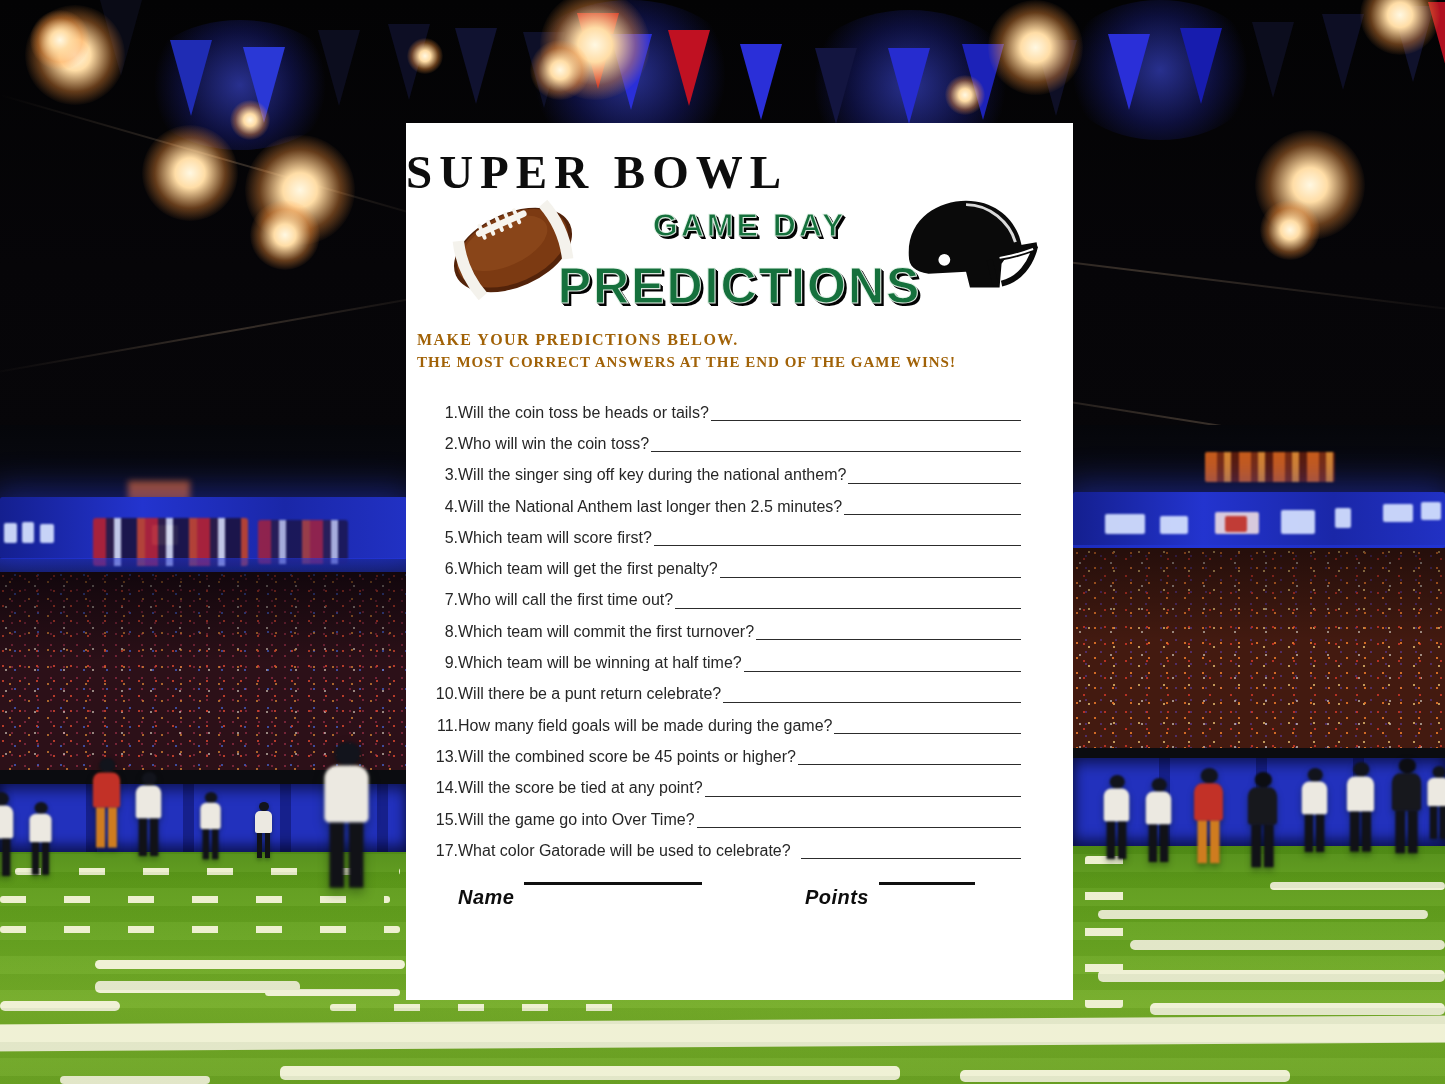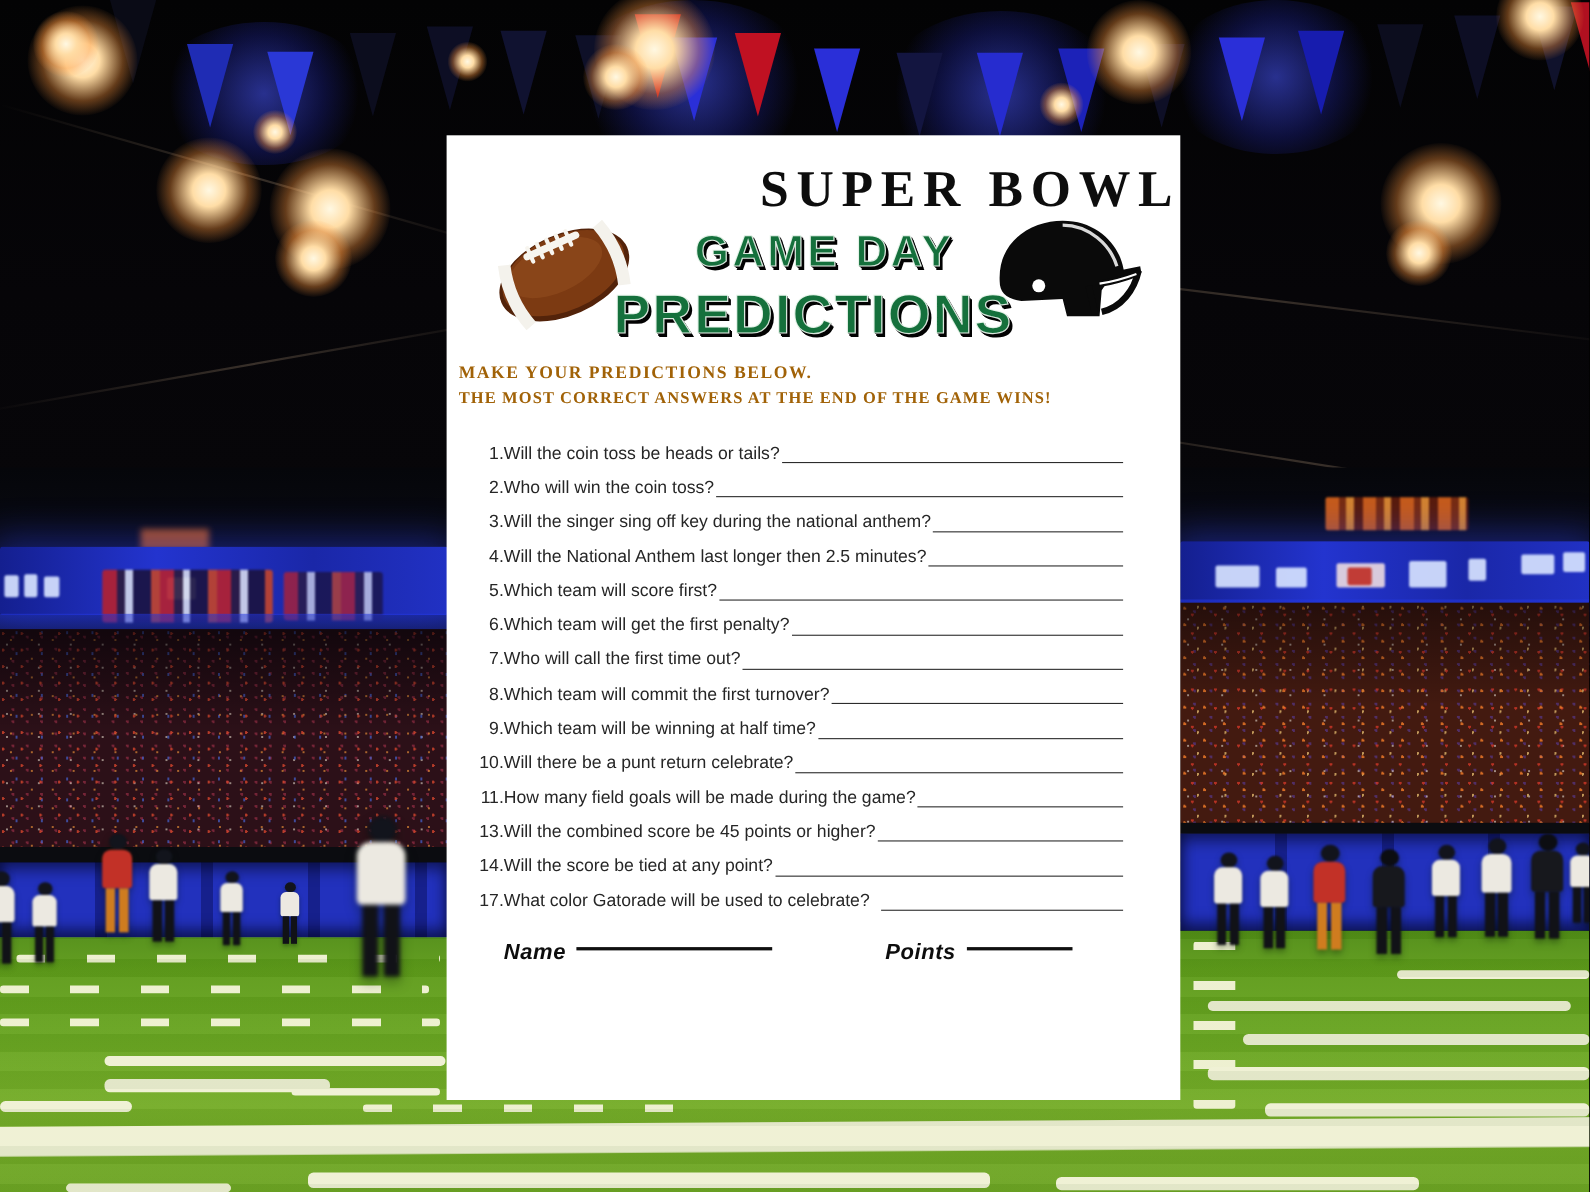--- a/index.html
+++ b/index.html
@@ -72,42 +72,42 @@
   .p-legs{width:13px;height:25px;margin:0 auto;
       background:linear-gradient(90deg,#111217 42%,rgba(0,0,0,0) 42% 58%,#111217 58%);}
   .v-red .p-torso{background:#c23127;}
   .v-red .p-legs{background:linear-gradient(90deg,#cf7c1f 42%,rgba(0,0,0,0) 42% 58%,#cf7c1f 58%);}
   .v-dark .p-torso{background:#17181d;}
   .v-dark .p-helmet{background:#0c0d12;}
 
   
   .card{position:absolute;left:406px;top:123px;width:667px;height:877px;background:#ffffff;
         color:#111;}
-  .card-title{margin:24px 0 0;text-align:right;font-family:"Liberation Serif",serif;
+  .card-title{margin:24px 0 0;text-align:left;font-family:"Liberation Serif",serif;
         font-weight:900;font-size:47px;line-height:50px;letter-spacing:7px;color:#0d0d0d;}
   .header-row{position:relative;height:118px;margin-top:4px;}
   .headline{position:absolute;left:0;right:0;text-align:center;font-weight:800;
         letter-spacing:3px;color:#15703c;
         -webkit-text-stroke:1.1px rgba(240,250,242,.9);
         text-shadow:3px 3px 0 #020202,2px 2px 0 #020202,1px 1px 0 #020202;}
-  .headline.l1{top:6px;font-size:40px;padding-left:20px;}
+  .headline.l1{top:6px;font-size:32px;padding-left:20px;}
   .headline.l2{top:56px;font-size:50px;letter-spacing:2px;}
   .icon-ball{position:absolute;left:36px;top:-16px;width:142px;height:130px;}
   .icon-helmet{position:absolute;right:30px;top:-14px;width:148px;height:126px;}
   .instructions{margin-top:10px;text-align:left;font-family:"Liberation Serif",serif;
         font-weight:700;color:#a16207;margin-left:11px;}
   .instructions .i1{font-size:16px;letter-spacing:1.4px;line-height:22px;}
   .instructions .i2{font-size:15px;letter-spacing:1px;line-height:22px;}
   .questions{margin:24px 52px 0 14px;}
   .q-row{display:flex;align-items:center;height:31.3px;font-size:16px;color:#262626;}
   .q-num{flex:none;width:38px;text-align:right;white-space:pre;}
   .q-text{flex:none;white-space:pre;}
   .q-blank{flex:1;height:0;border-bottom:1.8px solid #2c2c2c;transform:translateY(8px);
         margin-left:2px;min-width:30px;}
-  .footer{display:flex;align-items:center;margin:20px 98px 0 52px;}
+  .footer{display:flex;align-items:flex-start;margin:20px 98px 0 52px;}
   .f-label{font-style:italic;font-weight:700;font-size:20px;letter-spacing:.5px;color:#0d0d0d;}
   .f-blank{border-bottom:3px solid #101010;transform:translateY(-4px);margin-left:10px;}
   .f-blank.name{width:178px;}
   .f-blank.points{width:96px;}
   .f-spacer{flex:1;}
 </style>
 </head>
 <body>
 
 <div class="stage">
@@ -412,20 +412,25 @@
     <span class="q-text">Will the combined score be 45 points or higher?</span>
     <span class="q-blank"></span>
   </div>
 
   <div class="q-row">
     <span class="q-num">14.</span>
     <span class="q-text">Will the score be tied at any point?</span>
     <span class="q-blank"></span>
   </div>
 
+  <div class="q-row">
+    <span class="q-num">15.</span>
+    <span class="q-text">Will the game go into Over Time?</span>
+    <span class="q-blank"></span>
+  </div>
 
 
   <div class="q-row">
     <span class="q-num">17.</span>
     <span class="q-text">What color Gatorade will be used to celebrate?</span>
     <span class="q-blank" style="margin-left: 10px;"></span>
   </div>
 </div>
 
     <div class="footer">

